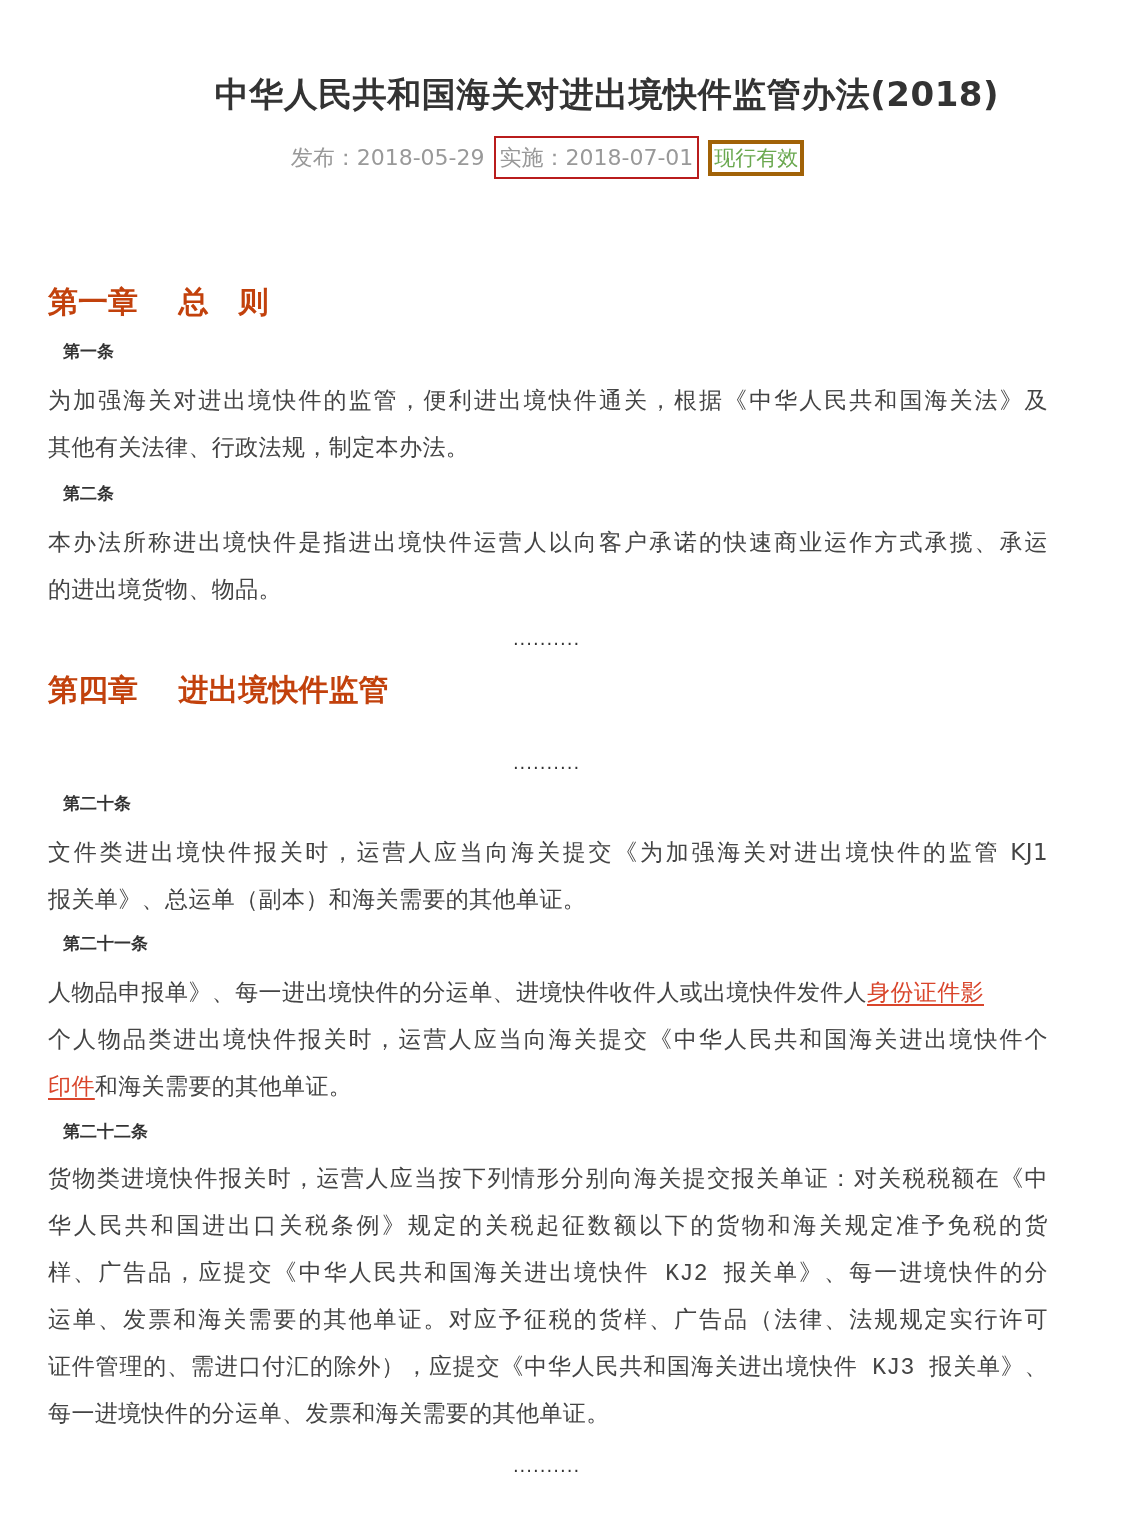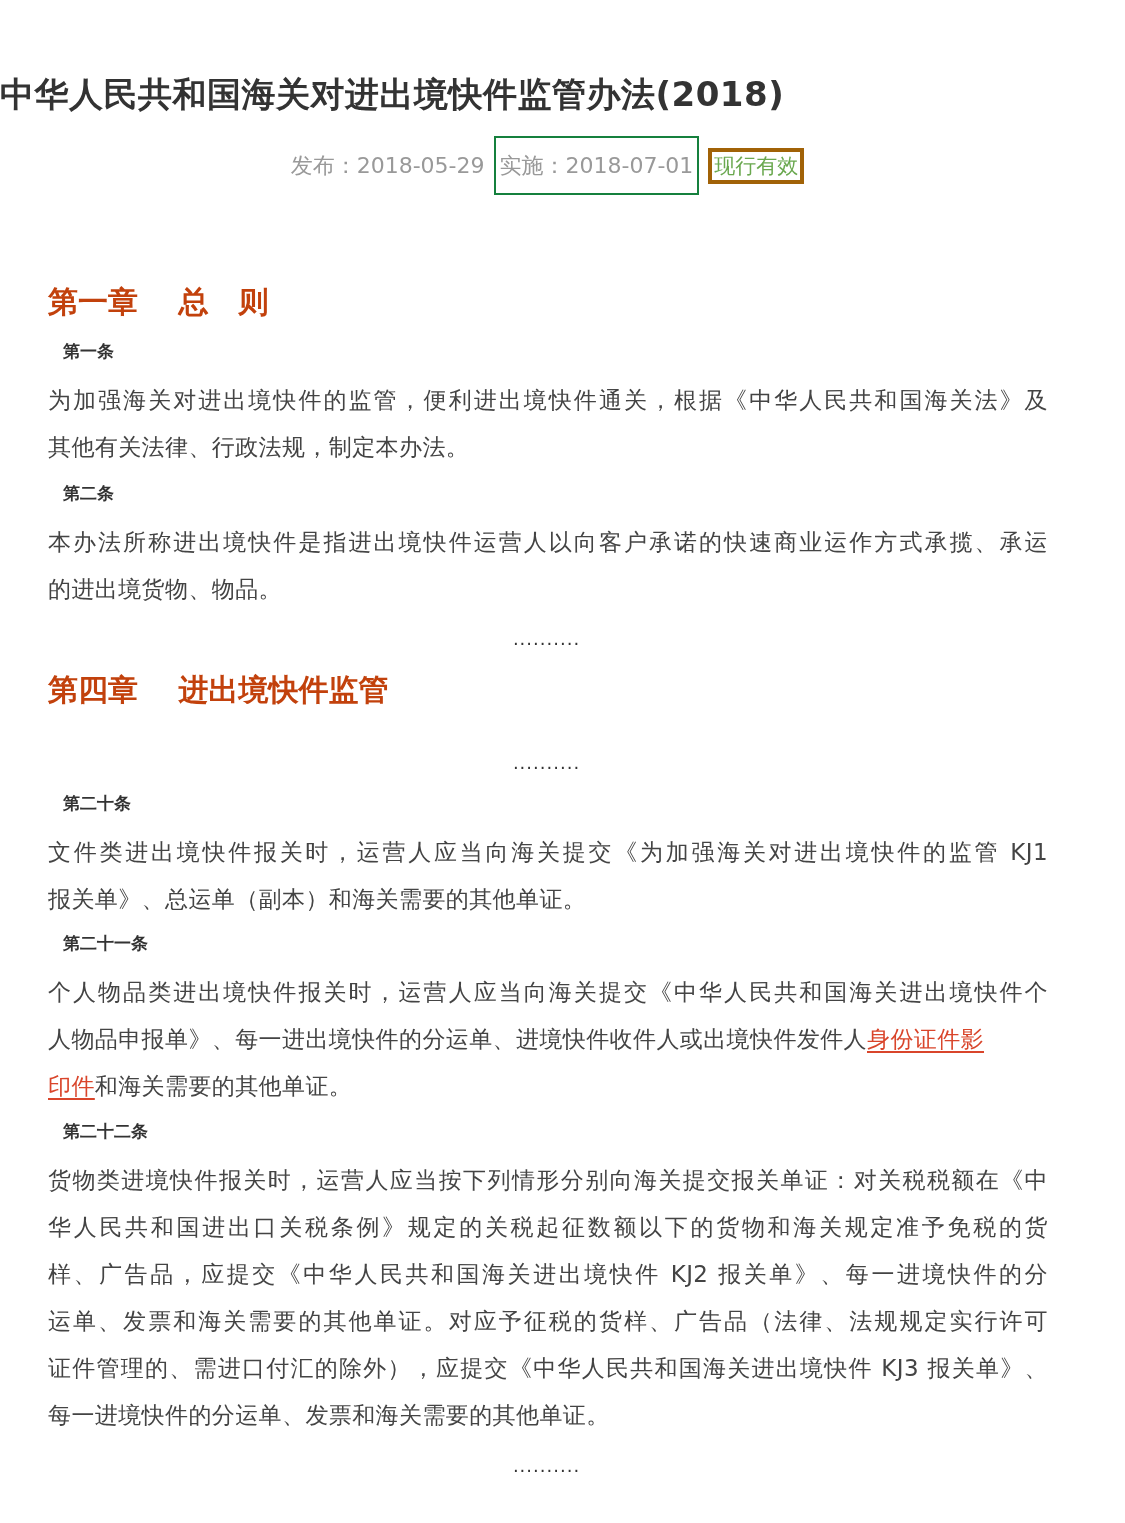--- a/index.html
+++ b/index.html
@@ -2,30 +2,30 @@
 <html><head>
 <meta charset="utf-8">
 <style>
   html, body { margin: 0; padding: 0; background: #ffffff; }
   body {
     width: 1125px; height: 1523px; overflow: hidden; position: relative;
     font-family: "DejaVu Sans", "Liberation Sans", sans-serif;
     color: #333333;
   }
   .title {
-    position: absolute; left: 0; top: 72px; width: 999px; text-align: left;
+    position: absolute; left: 0; top: 72px; width: 999px; text-align: right;
     font-size: 34px; font-weight: bold; color: #333333; letter-spacing: 0.5px;
   }
   .meta {
     position: absolute; left: 0; top: 136px; width: 1095px; text-align: center;
     font-size: 22px; color: #999999;
   }
   .meta span { display: inline-block; vertical-align: middle; }
   .effective-box {
-    border: 2px solid #15803d; padding: 12px 4px; line-height: 30px; margin-left: 2px;
+    border: 2px solid #b91c1c; padding: 4px 4px; line-height: 30px; margin-left: 2px;
   }
   .status-badge {
     color: #6aa84f; border: 4px solid #a16207; padding: 0 2px; line-height: 28px;
     margin-left: 2px; font-size: 21px;
   }
   .content { position: absolute; left: 48px; top: 0; width: 1000px; }
   .chapter {
     position: absolute; left: 0; font-size: 30px; font-weight: bold; color: #c2410c;
     white-space: pre;
   }
@@ -82,31 +82,31 @@
   <div class="ellipsis" style="top:752px;left:-48px;width:1093px;">..........</div>
 
   <div class="article" style="top:792px;">第二十条</div>
   <div class="para" style="top:829px;">
     <span class="line justify">文件类进出境快件报关时，运营人应当向海关提交《为加强海关对进出境快件的监管 KJ1</span>
     <span class="line">报关单》、总运单（副本）和海关需要的其他单证。</span>
   </div>
 
   <div class="article" style="top:932px;">第二十一条</div>
   <div class="para" style="top:969px;">
-    <span class="line justify">个人物品类进出境快件报关时，运营人应当向海关提交《中华人民共和国海关进出境快件个</span>
     <span class="line">
       <span>人物品申报单》、每一进出境快件的分运单、进境快件收件人或出境快件发件人</span><a class="link-red">身份证件影</a>
     </span>
+    <span class="line justify">个人物品类进出境快件报关时，运营人应当向海关提交《中华人民共和国海关进出境快件个</span>
     <span class="line">
       <a class="link-red">印件</a><span>和海关需要的其他单证。</span>
     </span>
   </div>
 
   <div class="article" style="top:1120px;">第二十二条</div>
-  <div class="para" style="top:1157px;">
+  <div class="para" style="top:1157px;font-family:Liberation Mono, monospace;">
     <span class="line justify">货物类进境快件报关时，运营人应当按下列情形分别向海关提交报关单证：对关税税额在《中</span>
     <span class="line justify">华人民共和国进出口关税条例》规定的关税起征数额以下的货物和海关规定准予免税的货</span>
     <span class="line justify">样、广告品，应提交《中华人民共和国海关进出境快件 KJ2 报关单》、每一进境快件的分</span>
     <span class="line justify">运单、发票和海关需要的其他单证。对应予征税的货样、广告品（法律、法规规定实行许可</span>
     <span class="line justify">证件管理的、需进口付汇的除外），应提交《中华人民共和国海关进出境快件 KJ3 报关单》、</span>
     <span class="line">每一进境快件的分运单、发票和海关需要的其他单证。</span>
   </div>
 
   <div class="ellipsis" style="top:1455px;left:-48px;width:1093px;">..........</div>
 

